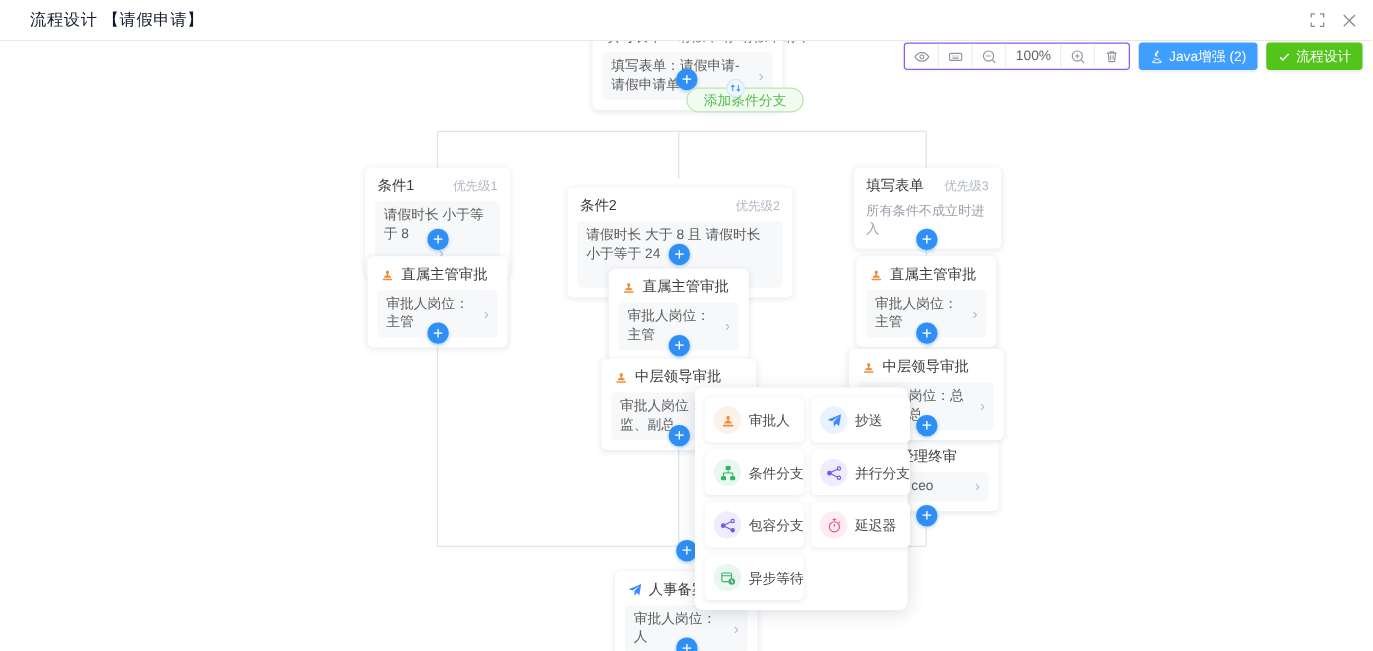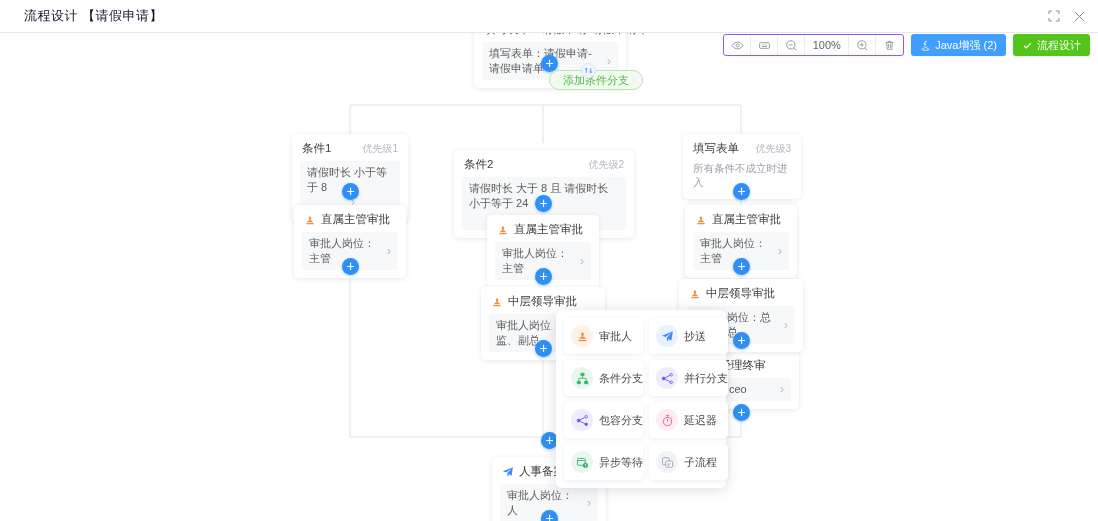--- a/index.html
+++ b/index.html
@@ -532,27 +532,17 @@
           <svg class="ic" width="13" height="13" viewBox="0 0 16 16" fill="none" stroke="#3fae6c" stroke-width="1.1">
             <rect x="1.8" y="3" width="9.6" height="8.4" rx="1.2"></rect>
             <path d="M1.8 5.6h9.6"></path>
             <circle cx="11.6" cy="11.4" r="3.2" fill="#3fae6c" stroke="none"></circle>
             <path d="M11.6 9.7v1.8l1.2.8" stroke="#fff" stroke-width="1"></path>
           </svg>
         </span>
         <span class="lbl">异步等待</span>
       </div>
 
-      <div class="popup-item">
-        <span class="popup-ico" style="background:#f1f3f6;">
-          <svg class="ic" width="13" height="13" viewBox="0 0 16 16" fill="none" stroke="#9aa4b0" stroke-width="1.1">
-            <rect x="1.8" y="2.2" width="8.4" height="8.4" rx="1.2"></rect>
-            <rect x="5.8" y="6.2" width="8.4" height="7.6" rx="1.2" fill="#fff"></rect>
-            <path d="M7.8 9.8h4.2M7.8 11.6h2.6"></path>
-          </svg>
-        </span>
-        <span class="lbl">子流程</span>
-      </div>
 
     </div>
 
   </div>
 </div>
 
 </body></html>

